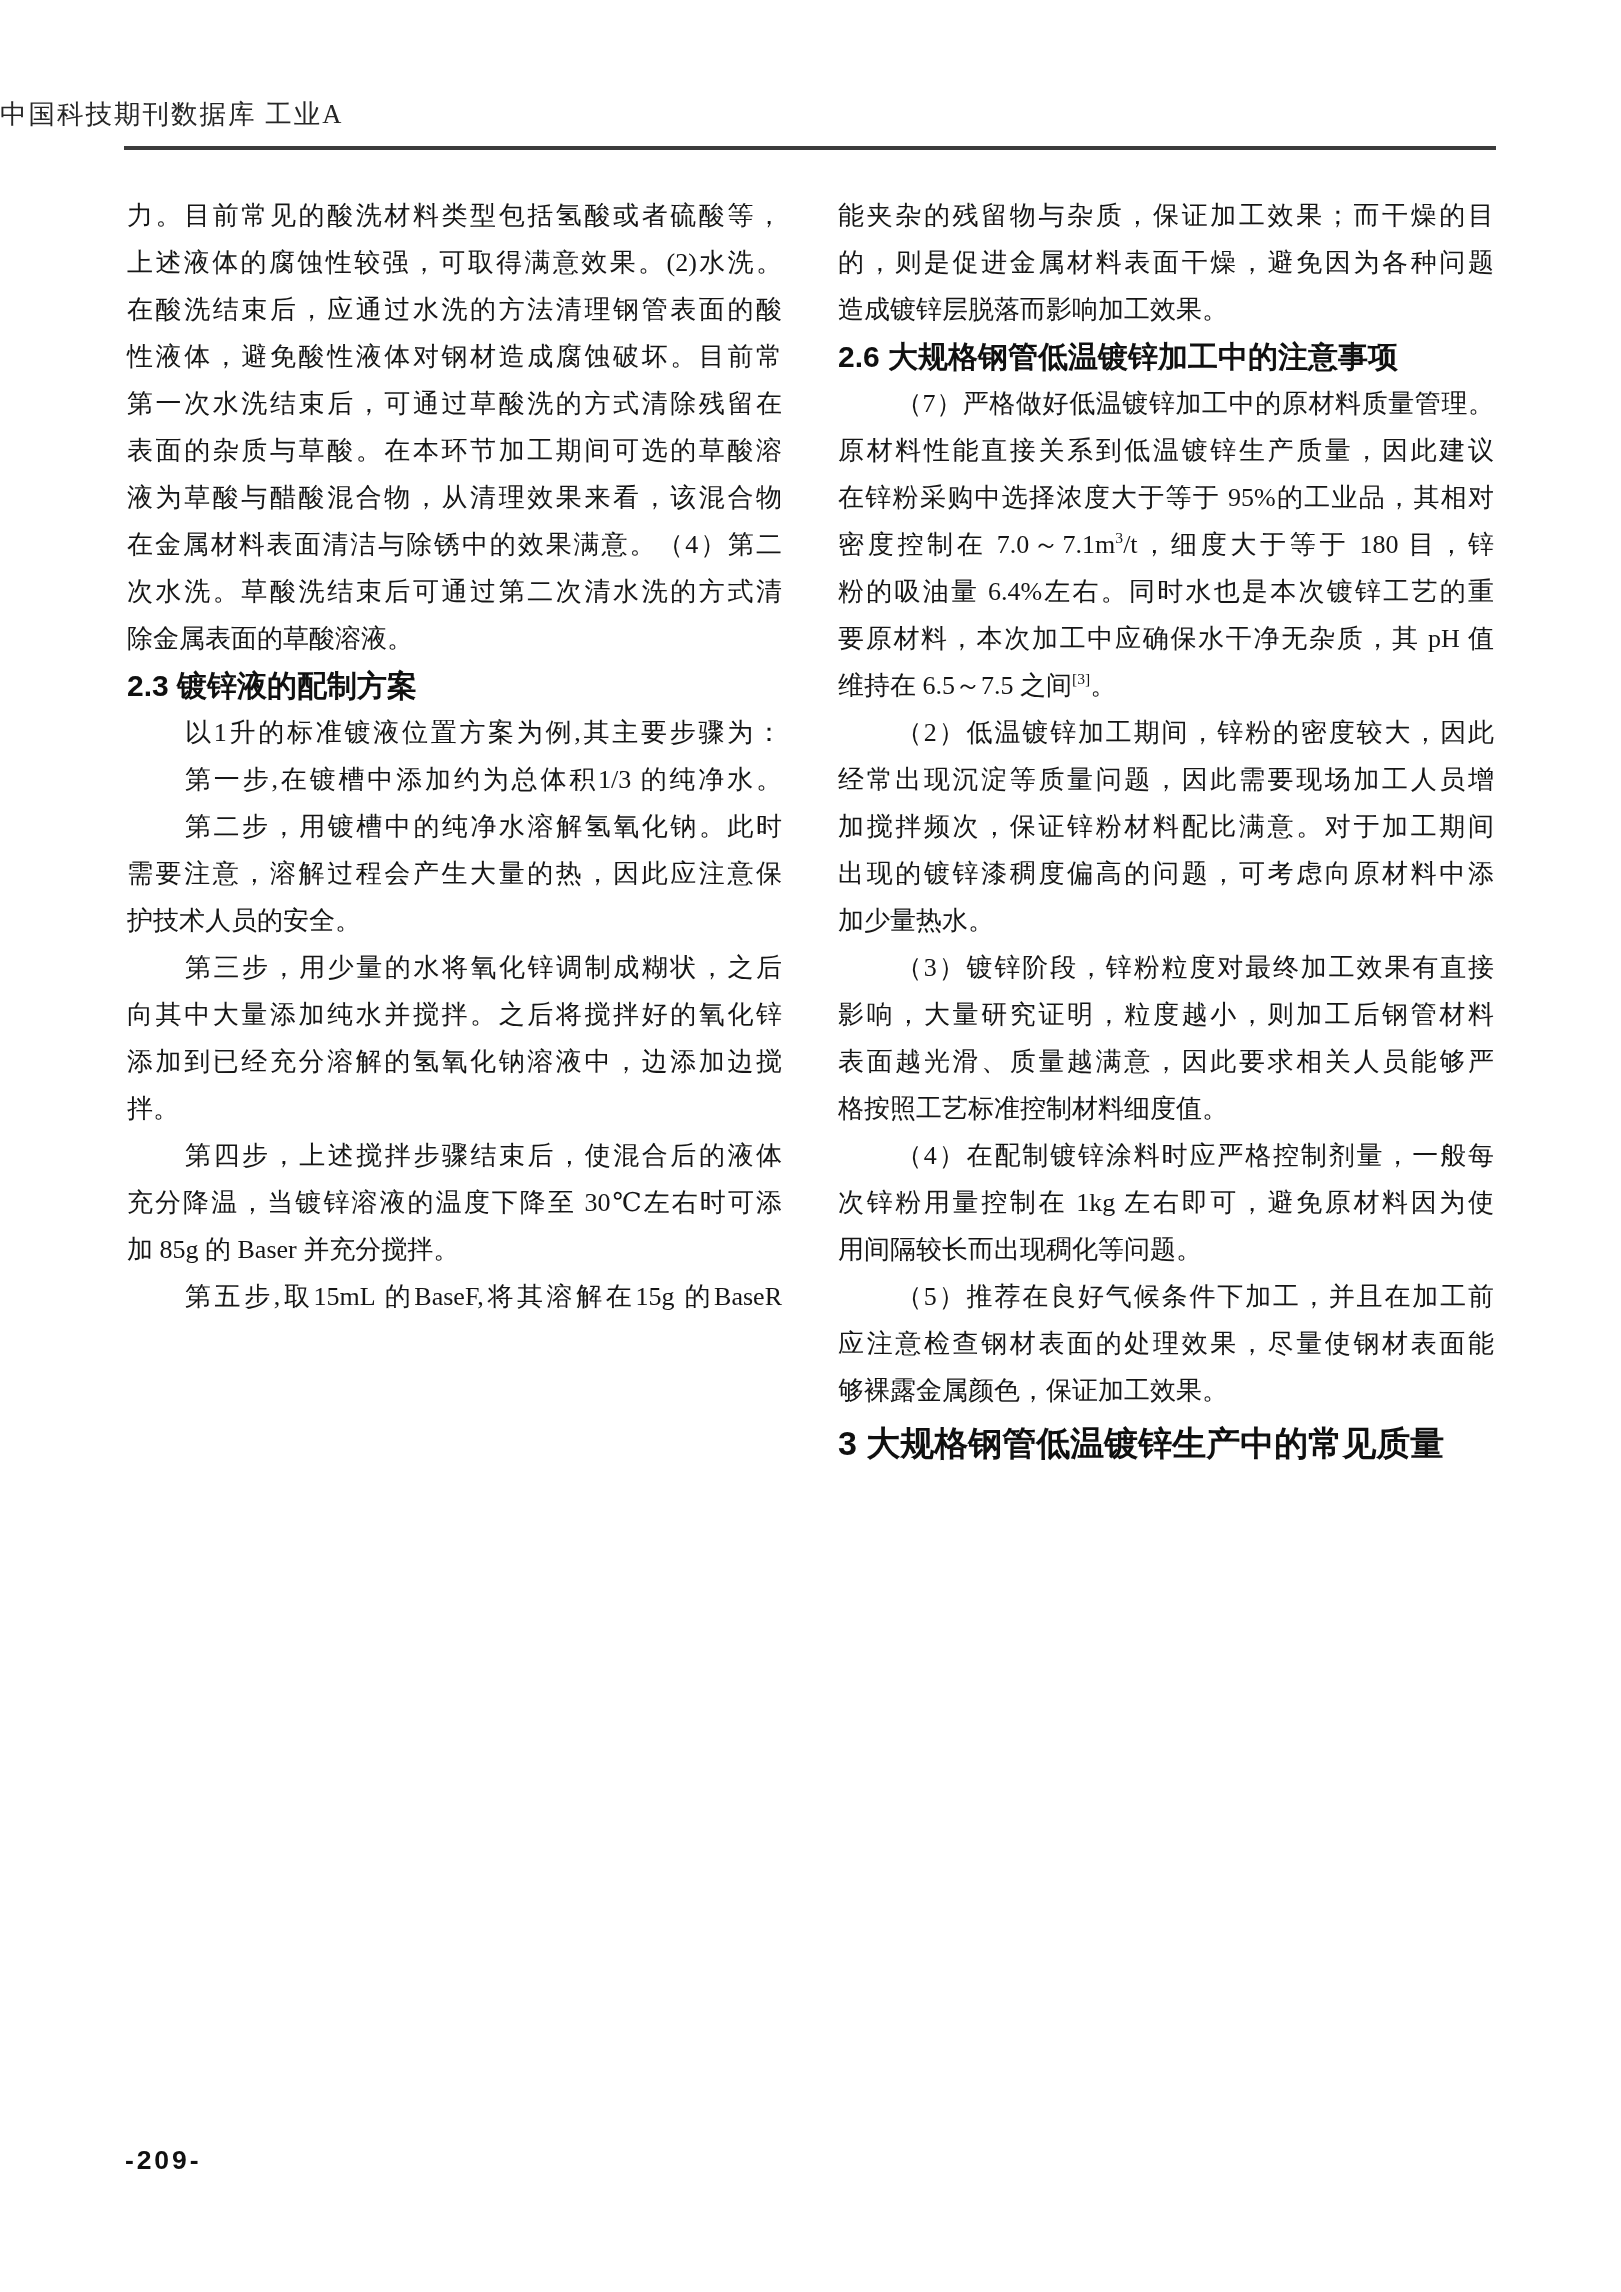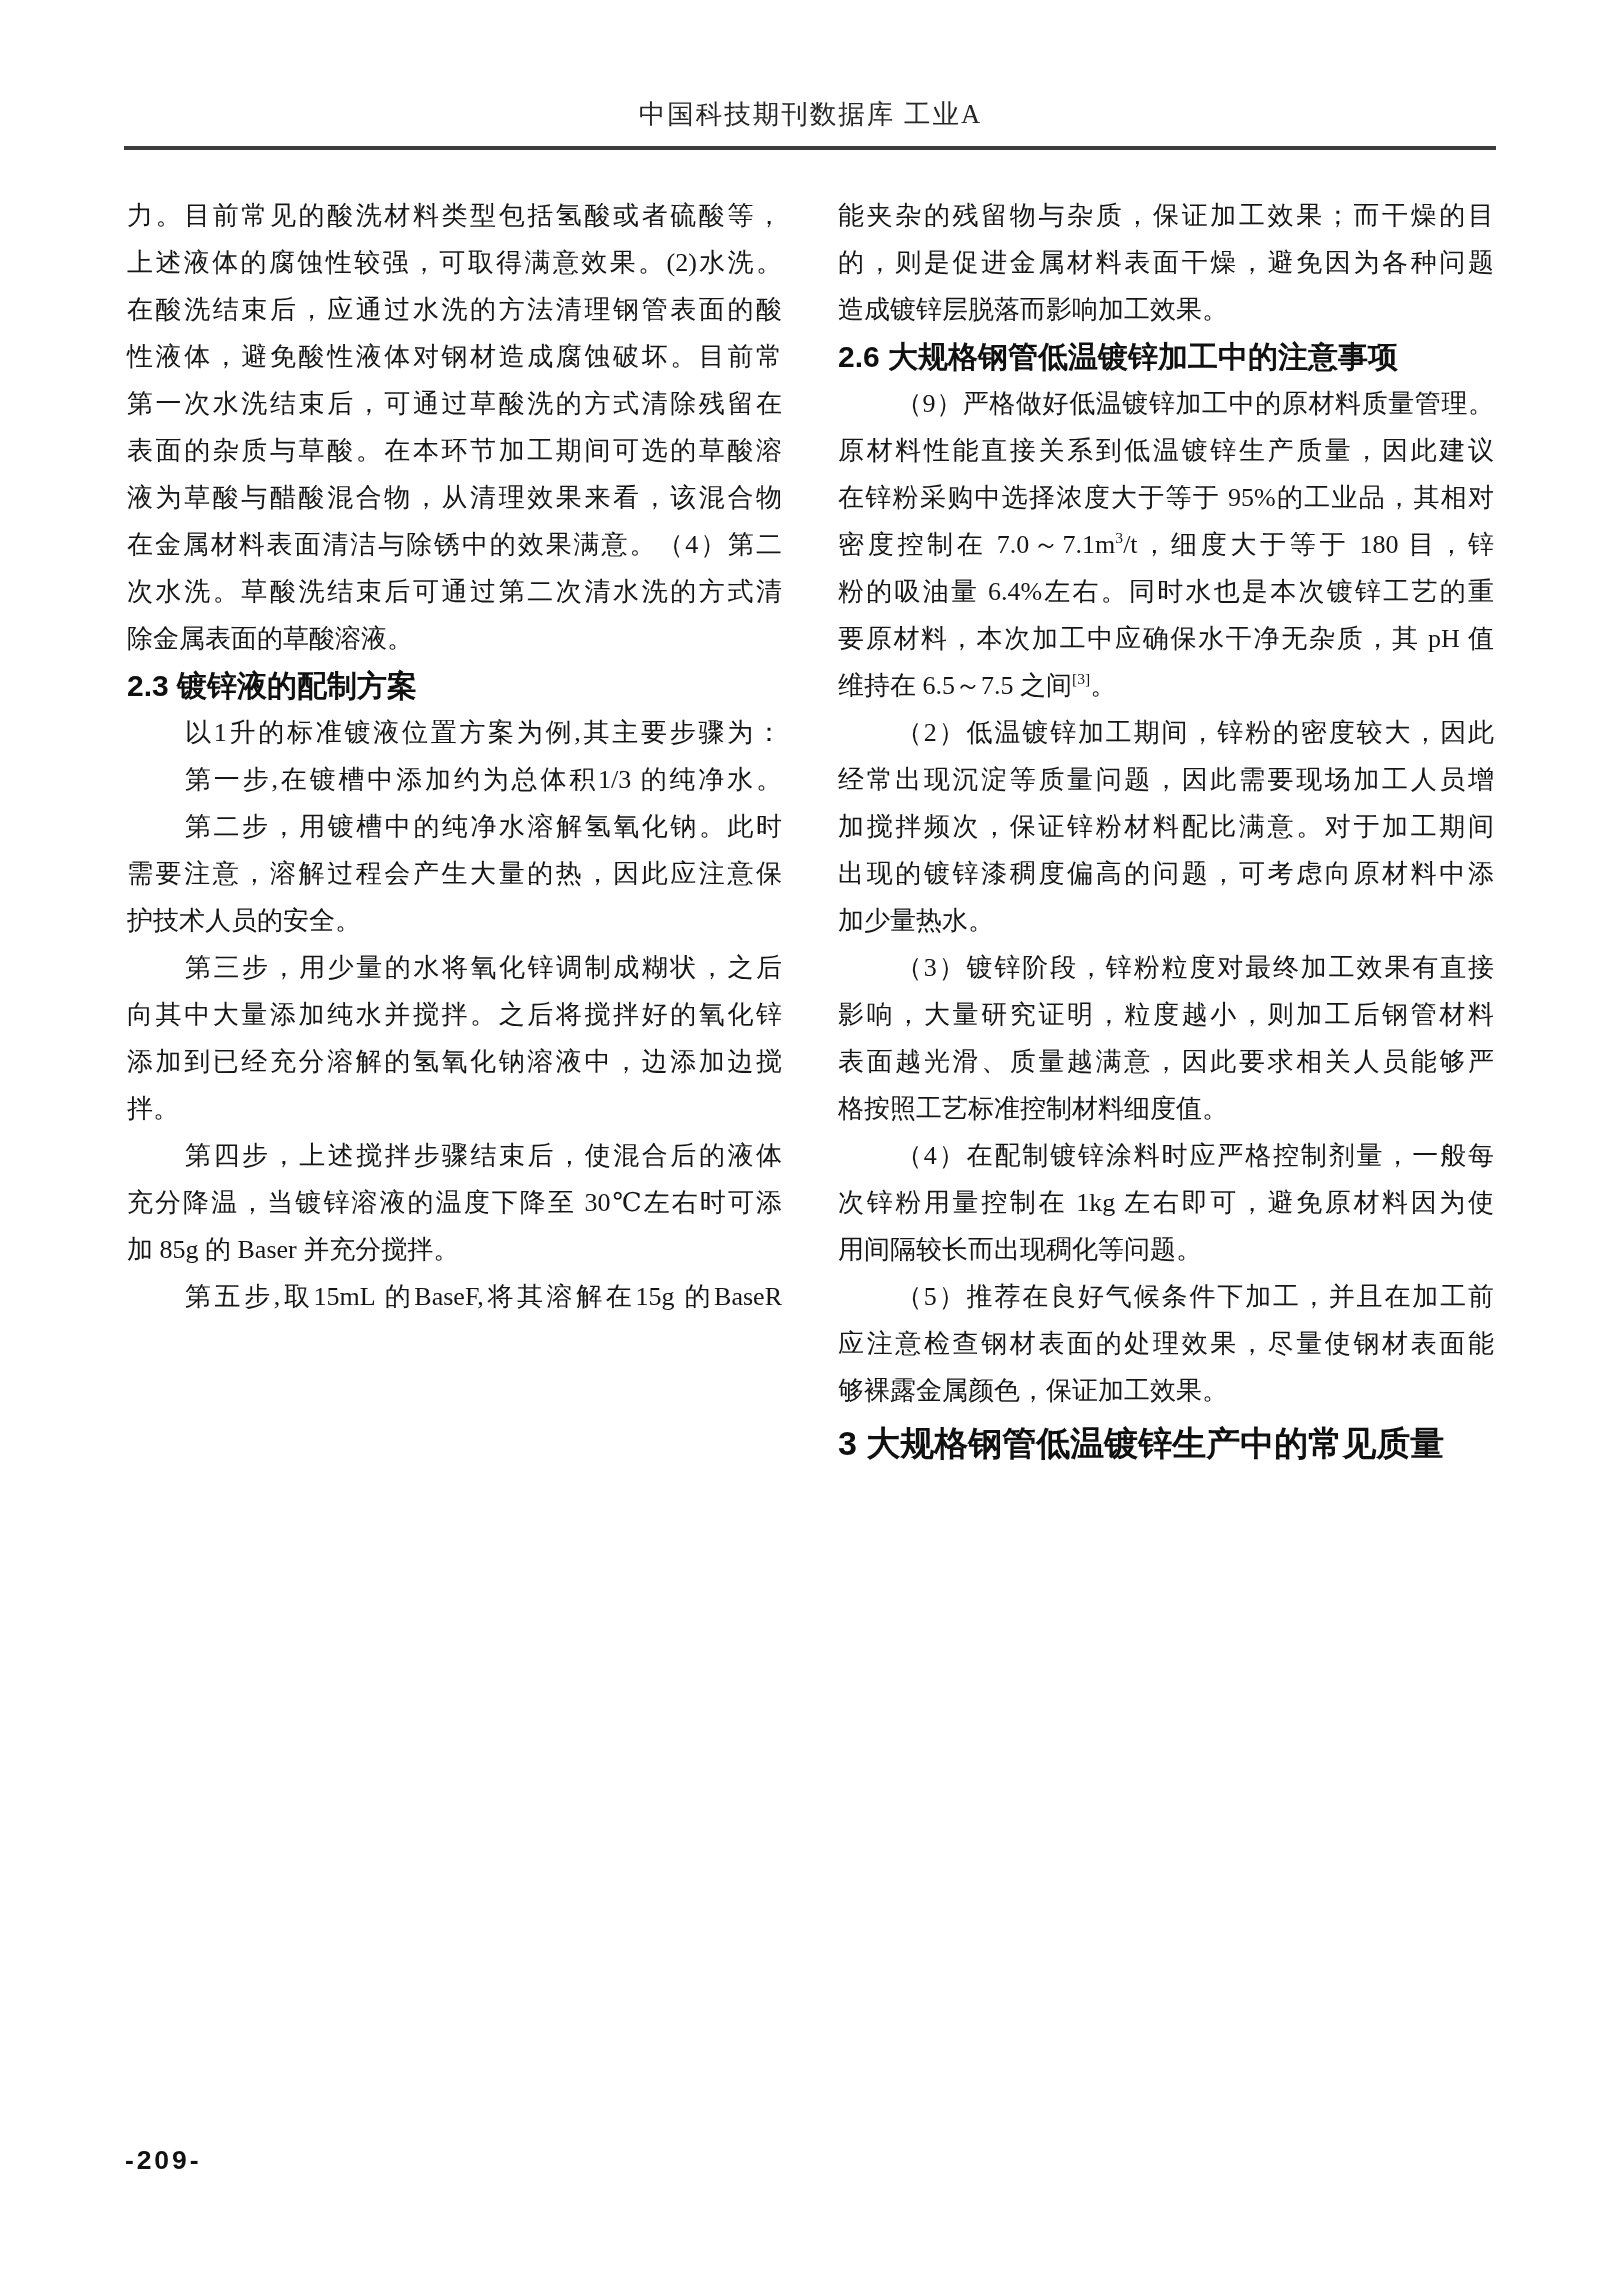--- a/index.html
+++ b/index.html
@@ -6,21 +6,20 @@
   .page{
     position:relative;
     width:1621px;height:2293px;
     background:#ffffff;
     font-family:"Liberation Serif","DejaVu Serif",serif;
     color:#141414;
     overflow:hidden;
   }
   .doc-header{
     position:absolute;top:96px;left:0;width:100%;
-    text-align:center;
     font-size:26.5px;letter-spacing:2px;color:#262626;
   }
   .header-rule{
     position:absolute;top:146px;left:124px;width:1372px;height:3.9px;
     background:#3c3c3c;
   }
   .col{position:absolute;top:192px;}
   .col-left{left:127px;width:655px;}
   .col-right{left:838px;width:656px;}
   .line{
@@ -81,21 +80,21 @@
       <div class="line j"><span>充分降温，当镀锌溶液的温度下降至 30℃左右时可添</span></div>
       <div class="line"><span>加 85g 的 Baser 并充分搅拌。</span></div>
       <div class="line j ind"><span>第五步,取15mL 的BaseF,将其溶解在15g 的BaseR</span></div>
       <div class="line"></div>
     </div>
   <div class="col col-right">
       <div class="line j"><span>能夹杂的残留物与杂质，保证加工效果；而干燥的目</span></div>
       <div class="line j"><span>的，则是促进金属材料表面干燥，避免因为各种问题</span></div>
       <div class="line"><span>造成镀锌层脱落而影响加工效果。</span></div>
       <div class="line h2"><span>2.6 大规格钢管低温镀锌加工中的注意事项</span></div>
-      <div class="line j ind"><span>（9）严格做好低温镀锌加工中的原材料质量管理。</span></div>
+      <div class="line j ind"><span>（7）严格做好低温镀锌加工中的原材料质量管理。</span></div>
       <div class="line j"><span>原材料性能直接关系到低温镀锌生产质量，因此建议</span></div>
       <div class="line j"><span>在锌粉采购中选择浓度大于等于 95%的工业品，其相对</span></div>
       <div class="line j"><span>密度控制在 7.0～7.1m</span><sup>3</sup><span>/t，细度大于等于 180 目，锌</span></div>
       <div class="line j"><span>粉的吸油量 6.4%左右。同时水也是本次镀锌工艺的重</span></div>
       <div class="line j"><span>要原材料，本次加工中应确保水干净无杂质，其 pH 值</span></div>
       <div class="line"><span>维持在 6.5～7.5 之间</span><sup>[3]</sup><span>。</span></div>
       <div class="line j ind"><span>（2）低温镀锌加工期间，锌粉的密度较大，因此</span></div>
       <div class="line j"><span>经常出现沉淀等质量问题，因此需要现场加工人员增</span></div>
       <div class="line j"><span>加搅拌频次，保证锌粉材料配比满意。对于加工期间</span></div>
       <div class="line j"><span>出现的镀锌漆稠度偏高的问题，可考虑向原材料中添</span></div>

